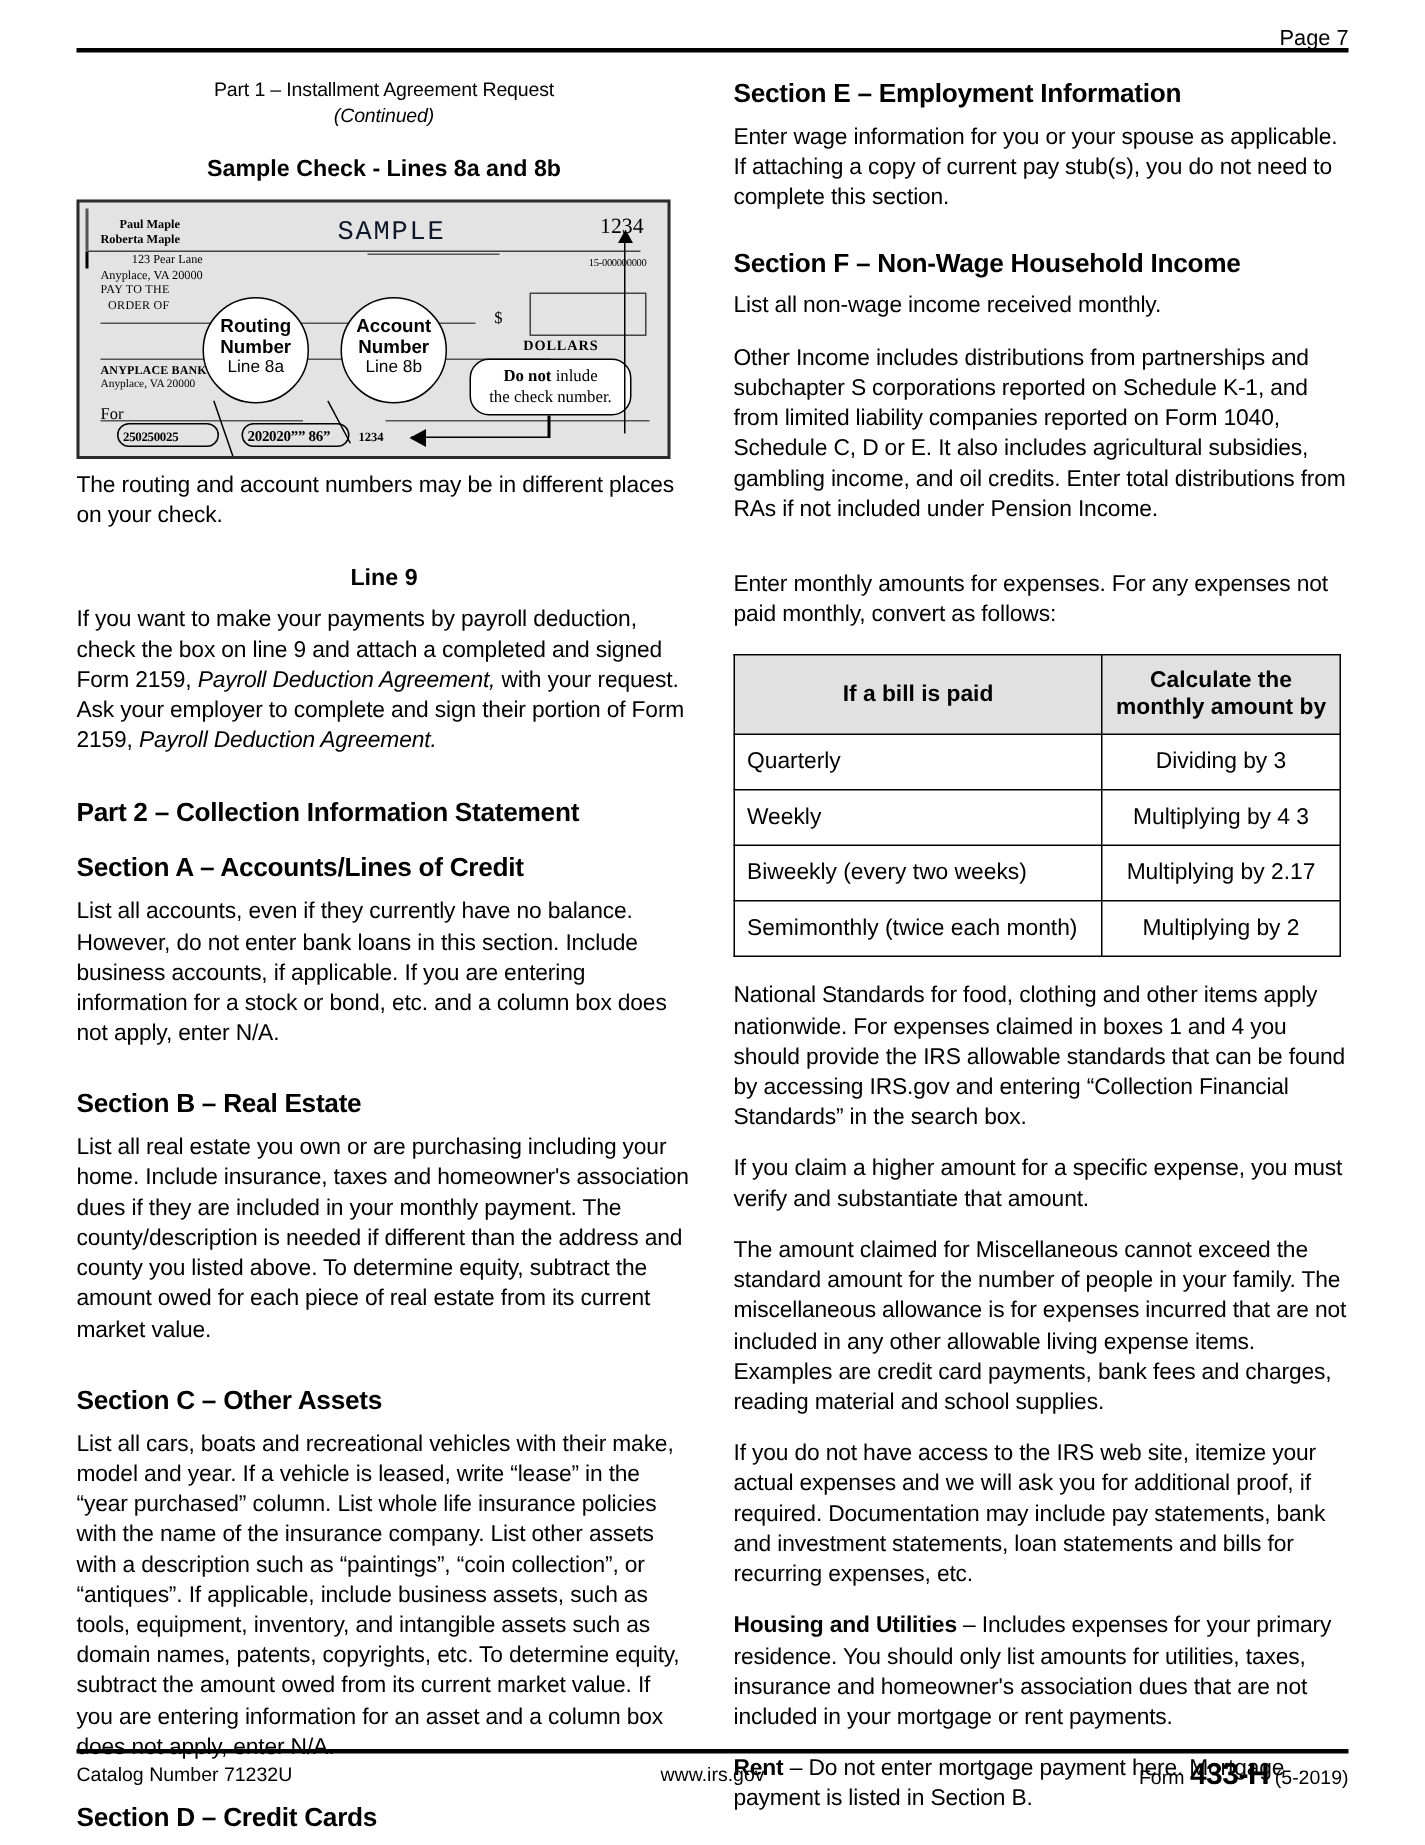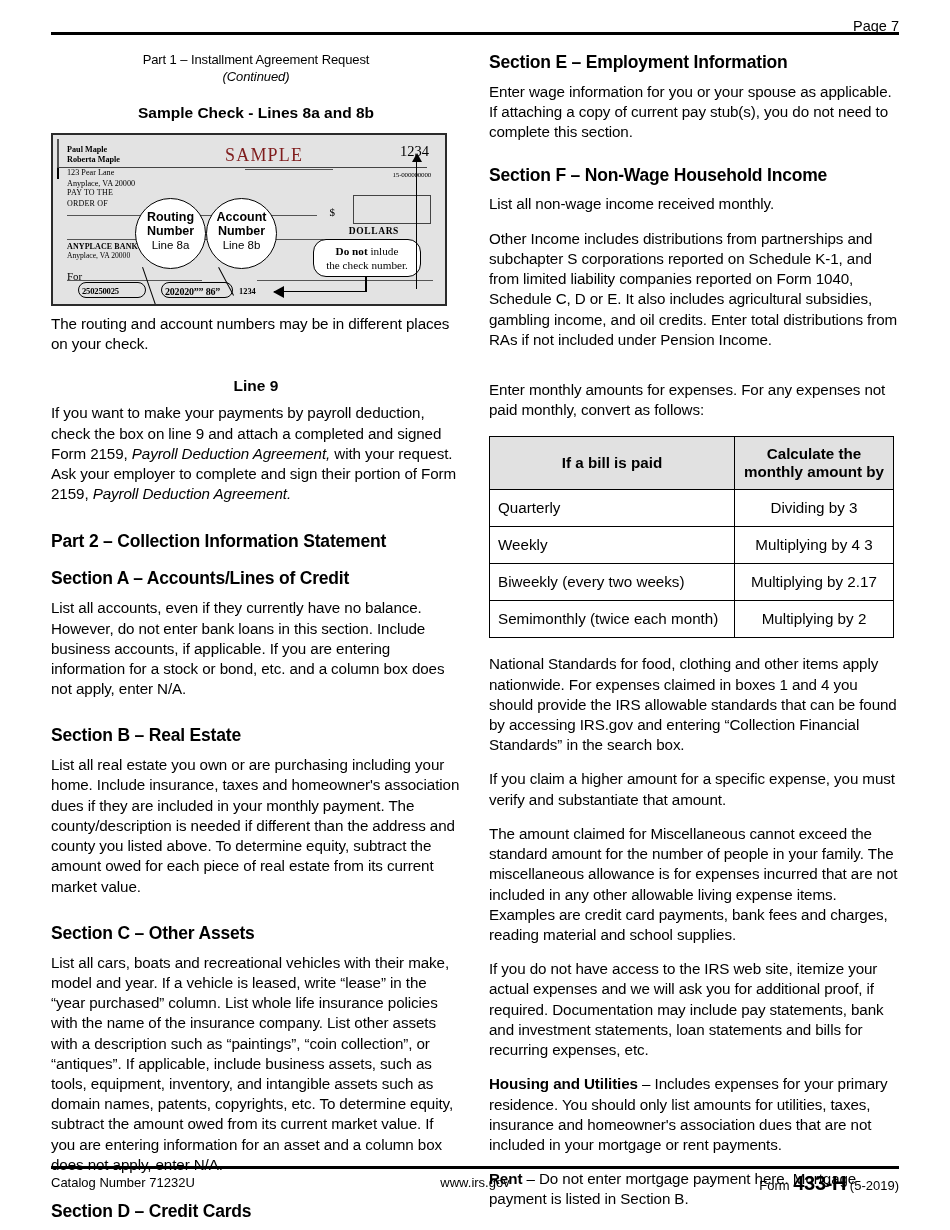--- a/index.html
+++ b/index.html
@@ -115,37 +115,38 @@
   }
   .check-inner {
     position: absolute;
     left: 4px; top: 4px;
     right: 4px; bottom: 4px;
     background: #e3e3e3;
   }
   .chk {
     position: absolute;
     font-family: "Liberation Serif", serif;
+    text-align: right;
   }
   .chk-name {
     left: 10px; top: 6px;
     font-size: 8.2px;
     font-weight: bold;
     line-height: 1.32;
   }
   .chk-addr {
     left: 10px; top: 28px;
     font-size: 8.2px;
     line-height: 1.38;
   }
   .chk-sample {
     left: 168px; top: 6px;
-    font-family: Liberation Serif, serif;
+    font-family: Liberation Mono, monospace;
     font-size: 18px;
-    color: #7f1d1d;
+    color: #0f172a;
     letter-spacing: 1.2px;
   }
   .chk-num {
     right: 12px; top: 4px;
     font-size: 14.5px;
   }
   .chk-frac {
     right: 10px; top: 32px;
     font-size: 7px;
     letter-spacing: -0.2px;
@@ -230,21 +231,21 @@
     text-align: center;
     font-family: "Liberation Sans", sans-serif;
   }
   .circ-routing {
     left: 78px; top: 59px;
     width: 71px; height: 71px;
     border-radius: 50%;
     padding-top: 11px;
   }
   .circ-account {
-    left: 149px; top: 59px;
+    left: 170px; top: 59px;
     width: 71px; height: 71px;
     border-radius: 50%;
     padding-top: 11px;
   }
   .circ-line1 {
     font-size: 12.5px;
     font-weight: bold;
     line-height: 1.14;
   }
   .circ-line2 {

